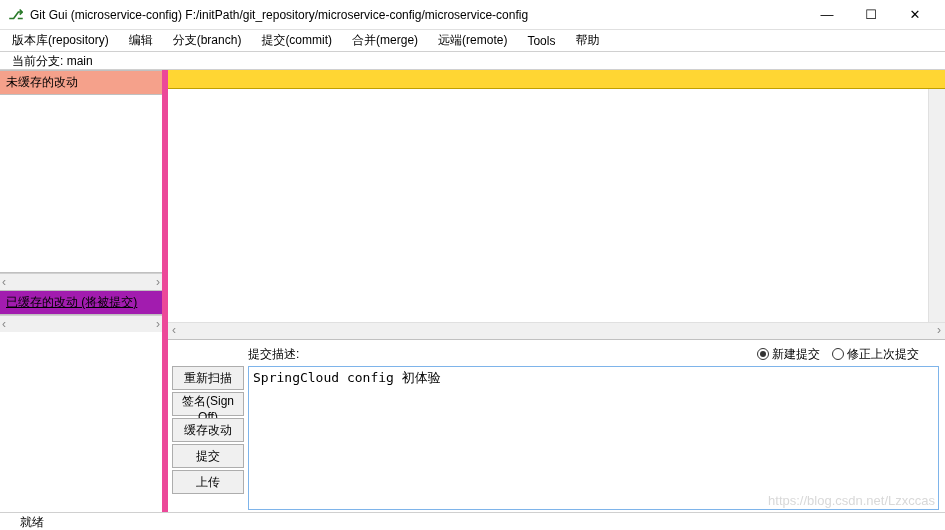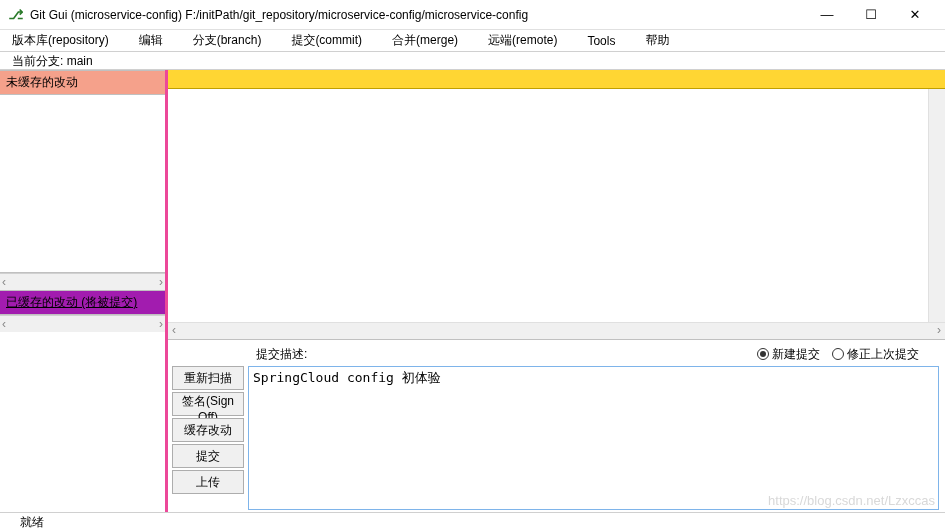--- a/index.html
+++ b/index.html
@@ -37,41 +37,41 @@
       width: 28px; height: 20px;
       display: flex; align-items: center; justify-content: center;
       font-size: 13px; cursor: pointer;
     }
     .menubar {
       height: 22px;
       background: #ffffff;
       display: flex;
       align-items: center;
       padding: 0 4px;
-      gap: 14px;
+      gap: 4px;
       border-bottom: 1px solid #d0d0d0;
     }
     .menu-item { padding: 2px 8px; cursor: pointer; font-size: 12px; }
     .branchbar {
       height: 18px;
       background: #ffffff;
       padding: 1px 12px;
       font-size: 12px;
       border-bottom: 1px solid #d0d0d0;
     }
     .main {
       display: flex;
       height: calc(100% - 30px - 22px - 18px - 18px);
       background: #fff;
     }
     .left-col {
       width: 168px;
       display: flex;
       flex-direction: column;
-      border-right: 3px solid #ec4899;
+      border-right: 6px solid #ec4899;
     }
     .panel-header {
       padding: 3px 6px;
       font-size: 12px;
       border-top: 1px solid #c0c0c0;
       border-bottom: 1px solid #c0c0c0;
     }
     .unstaged-header { background: #f5a18b; }
     .staged-header { background: #a21caf; text-decoration: underline; }
     .panel-body {
@@ -149,21 +149,21 @@
       flex: 1;
       display: flex;
       flex-direction: column;
     }
     .commit-top-row {
       display: flex;
       align-items: center;
       height: 20px;
       margin-bottom: 2px;
     }
-    .commit-label { font-size: 12px; margin-left: 8px; }
+    .commit-label { font-size: 12px; }
     .commit-radios { margin-left: auto; display: flex; gap: 12px; margin-right: 20px; }
     .radio-wrap { display: flex; align-items: center; gap: 3px; cursor: pointer; }
     .radio-circle {
       width: 12px; height: 12px; border: 1px solid #333; border-radius: 50%;
       display: inline-flex; align-items: center; justify-content: center;
     }
     .radio-circle.checked::after {
       content: ""; width: 6px; height: 6px; background: #333; border-radius: 50%;
     }
     .commit-textarea {

